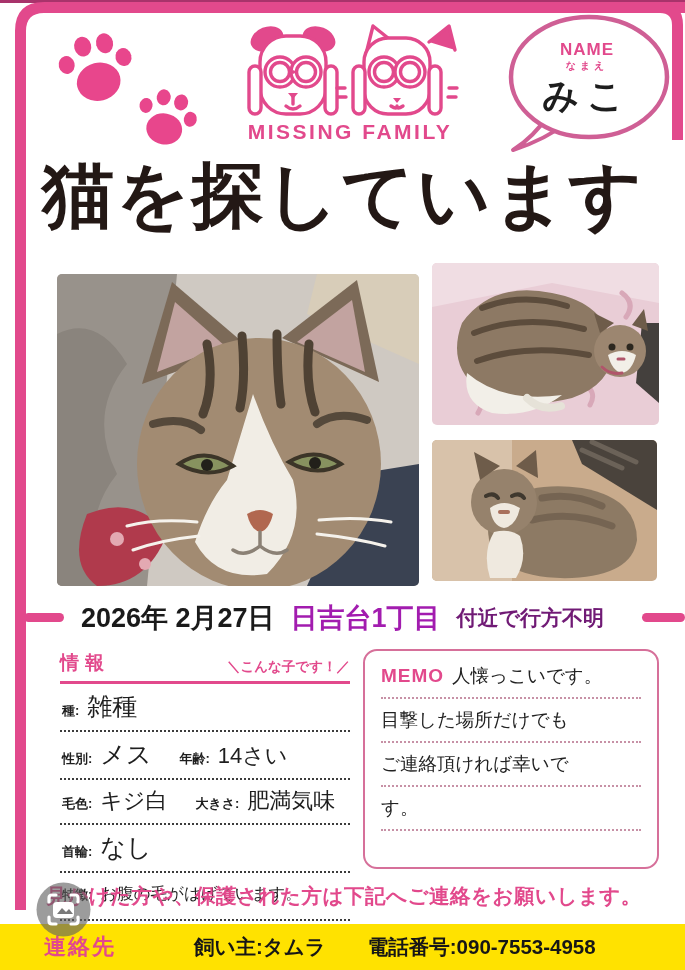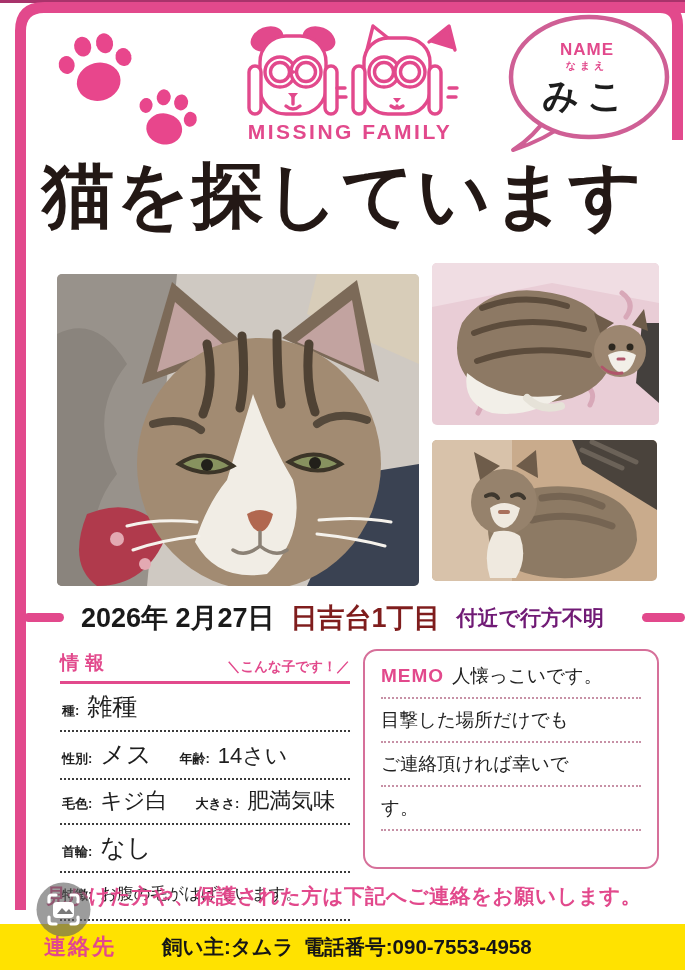--- a/index.html
+++ b/index.html
@@ -39,21 +39,21 @@
   .photo-main   { left:57px;  top:274px; width:362px; height:312px; }
   .photo-top    { left:432px; top:263px; width:227px; height:162px; }
   .photo-bottom { left:432px; top:440px; width:225px; height:141px; }
 
   
   .date-row { left:0; top:598px; width:685px; height:40px; display:flex; align-items:center; justify-content:center; gap:16px; }
   .date-dash { position:absolute; top:613px; height:9px; background:#e2498c; border-radius:5px; }
   .dash-l { left:24px;  width:40px; }
   .dash-r { left:642px; width:43px; }
   .date-text  { color:#1a1a1a; font-weight:800; font-size:27px; }
-  .place-text { color:#7f1d1d; font-weight:700; font-size:27px; }
+  .place-text { color:#a21caf; font-weight:700; font-size:27px; }
   .note-text  { color:#701a75; font-weight:900; font-size:21px; }
 
   
   .info { left:60px; top:650px; width:290px; }
   .info-head { display:flex; justify-content:space-between; align-items:flex-end; border-bottom:3px solid #e2498c; padding-bottom:5px; }
   .info-title { color:#e2498c; font-size:19px; font-weight:900; letter-spacing:6px; }
   .info-callout { color:#e2498c; font-size:13.5px; font-weight:800; }
   .info-row { display:flex; align-items:baseline; gap:8px; padding:6px 2px 7px 2px; border-bottom:2px dotted #3c3c3c; }
   .lab { font-size:13px; font-weight:800; color:#1e1e1e; flex:none; }
   .val { font-size:25px; font-weight:500; color:#1e1e1e; }
@@ -62,21 +62,21 @@
   .pair-gap { width:12px; flex:none; }
 
   
   .memo { left:363px; top:649px; width:296px; height:220px; border:2.5px solid #d6709a; border-radius:14px; padding:4px 16px 0 16px; background:#fff; }
   .memo-line { border-bottom:2px dotted #c791a6; padding:8px 0 9px 0; display:flex; align-items:baseline; gap:8px; }
   .memo-title { color:#e2498c; font-weight:900; font-size:19px; letter-spacing:1px; }
   .memo-text { color:#222; font-size:18.5px; font-weight:500; }
 
   
   .appeal { left:20px; top:882px; width:648px; text-align:center; color:#e2498c; font-size:20.5px; font-weight:900; letter-spacing:0.5px; white-space:nowrap; }
-  .footer { left:0; top:924px; width:685px; height:46px; background:#ffe200; display:flex; align-items:center; padding-left:44px; z-index:2; }
+  .footer { left:0; top:924px; width:685px; height:46px; background:#ffe200; display:flex; align-items:center; padding-left:44px; z-index:2;gap:32px; }
   .footer-label { color:#e2498c; font-weight:900; font-size:22px; letter-spacing:2px; margin-right:46px; }
   .footer-owner, .footer-phone { color:#161616; font-weight:800; font-size:20.5px; }
   .footer-owner { margin-right:10px; }
 
   .lens-btn { left:35px; top:881px; width:57px; height:57px; border:none; background:transparent; padding:0; cursor:pointer; z-index:5; }
   .lens-btn svg { display:block; }
 </style>
 </head>
 <body>
 

